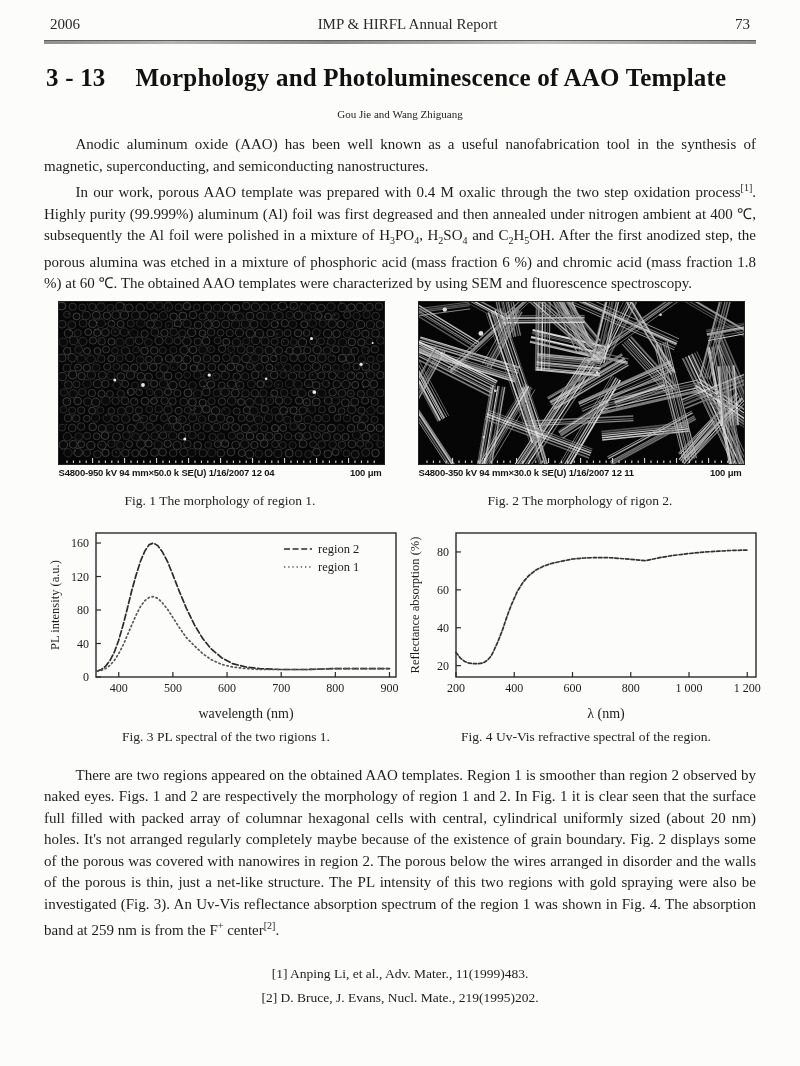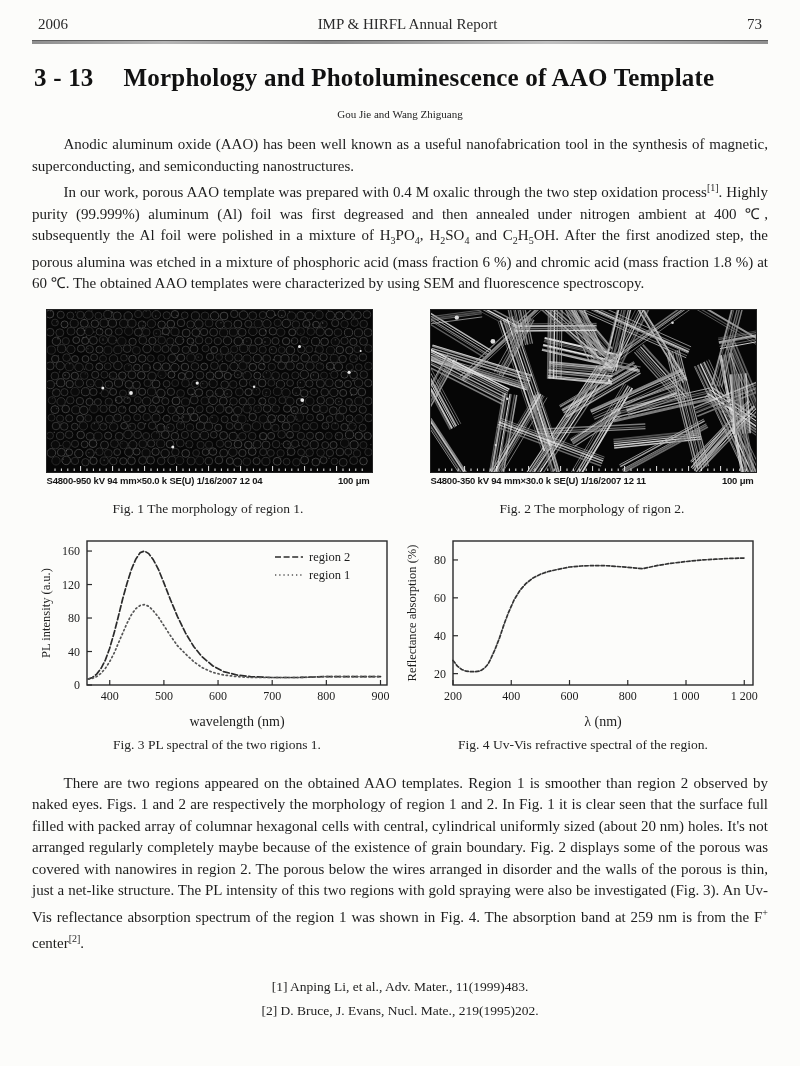--- a/index.html
+++ b/index.html
@@ -2,37 +2,37 @@
 <html><head>
 <meta charset="utf-8">
 <style>
   html,body{margin:0;padding:0;}
   body{
     width:800px;height:1066px;
     background:#fcfcfa;color:#1c1c1c;
     font-family:"Liberation Serif", serif;
     position:relative;overflow:hidden;
   }
-  .page{padding:0 32px;}
+  .page{padding:0 44px;}
   
   .header{display:flex;justify-content:space-between;align-items:flex-end;
     padding:16px 6px 7px 6px;font-size:15px;color:#2a2a2a;}
   .header-rule{height:3px;background:linear-gradient(90deg,#8f8f8f,#b5b5b5 18%,#8a8a8a 40%,#c0c0c0 70%,#909090);border-top:1px solid #5f5f5f;}
   
   .title-row{display:flex;align-items:baseline;margin:20px 2px 0 2px;
     font-weight:bold;font-size:25px;letter-spacing:.2px;color:#111;}
   .title-num{margin-right:30px;white-space:nowrap;}
   .authors{text-align:center;margin-top:16px;font-size:11px;}
   
   .para{font-size:15px;line-height:21.5px;text-align:justify;margin:0;color:#1d1d1d;}
   .para.first{margin-top:14px;}
   .para{text-indent:2.1em;}
   sub,sup{font-size:10px;}
   
-  .fig-row{display:flex;justify-content:space-between;margin-top:14px;padding:0 6px;}
+  .fig-row{display:flex;justify-content:space-between;margin-top:6px;padding:0 6px;}
   .fig-col{width:340px;display:flex;flex-direction:column;align-items:center;}
   .sem-wrap{width:325px;}
   .sem-svg{display:block;background:#050505;border:1px solid #222;}
   .sem-info{display:flex;justify-content:space-between;align-items:center;
     font-family:"Liberation Sans", sans-serif;font-size:9.5px;font-weight:bold;
     color:#161616;padding:2px 1px 0 1px;letter-spacing:-0.2px;}
   .fig-caption{margin-top:15px;font-size:13.5px;color:#242424;text-align:left;}
   
   .chart-row{display:flex;justify-content:space-between;margin-top:14px;padding:0 2px;}
   .chart-col{width:368px;display:flex;flex-direction:column;align-items:center;}

